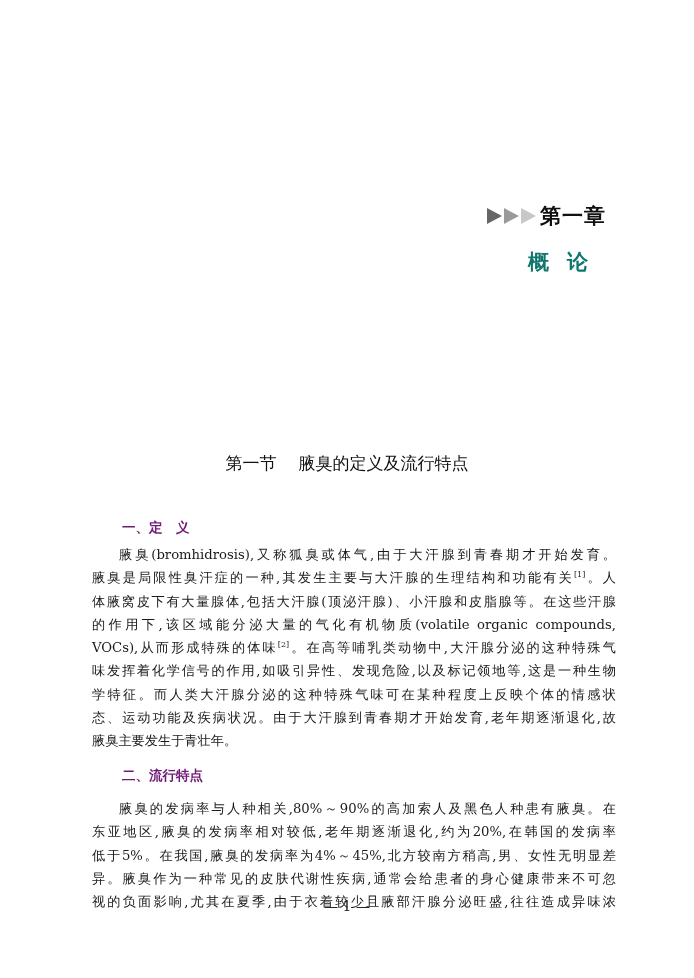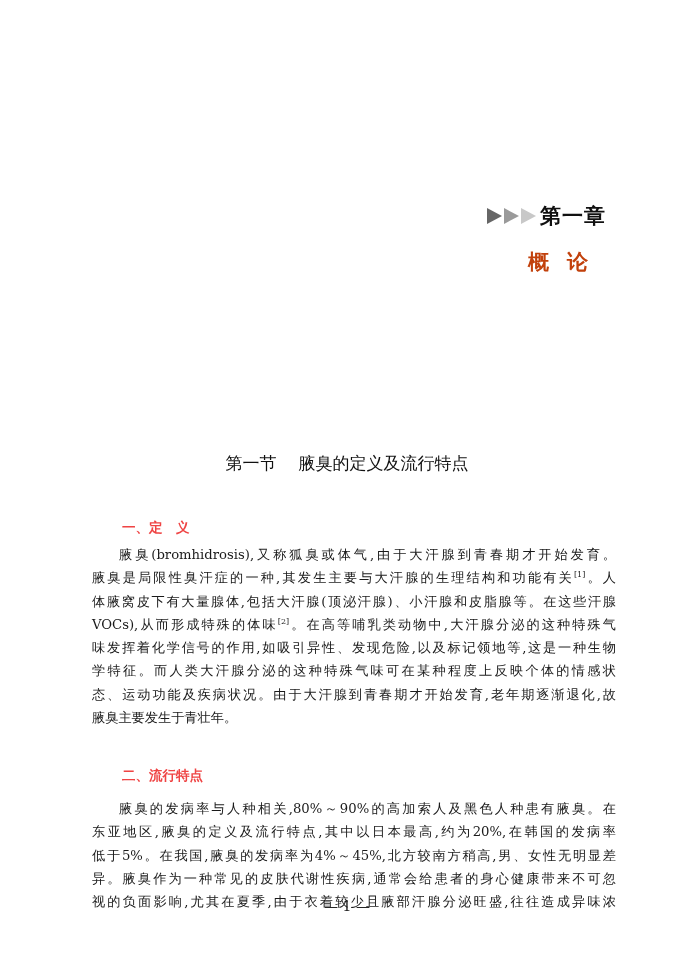--- a/index.html
+++ b/index.html
@@ -2,25 +2,25 @@
 <html><head>
 <meta charset="utf-8">
 <style>
   html, body { margin: 0; padding: 0; background: #ffffff; }
   body { width: 694px; height: 978px; position: relative; overflow: hidden; color: #1a1a1a; font-family: "DejaVu Serif", "Liberation Serif", serif; }
   .chapter { position: absolute; right: 88px; top: 202px; display: flex; align-items: center; }
   .tri { width: 0; height: 0; border-top: 8px solid transparent; border-bottom: 8px solid transparent; border-left: 15px solid #666; margin-right: 2px; }
   .tri.t2 { border-left-color: #9a9a9a; }
   .tri.t3 { border-left-color: #c8c8c8; margin-right: 4px; }
   .chapter-label { font-family: "DejaVu Sans", sans-serif; font-weight: bold; font-size: 21px; letter-spacing: 1px; color: #111; }
-  .chapter-title { position: absolute; right: 88px; top: 248px; font-family: "DejaVu Sans", sans-serif; font-weight: bold; font-size: 21px; color: #c2410c; word-spacing: 0; }
+  .chapter-title { position: absolute; right: 88px; top: 248px; font-family: "DejaVu Sans", sans-serif; font-weight: bold; font-size: 21px; color: #0f766e; word-spacing: 0; }
   .chapter-title span { letter-spacing: 18px; }
   .section-title { position: absolute; left: 0; width: 694px; top: 452px; text-align: center; font-family: "DejaVu Sans", sans-serif; font-size: 17px; color: #111; }
   .section-title .num { margin-right: 22px; }
-  .sub { position: absolute; left: 122px; font-family: "DejaVu Sans", sans-serif; font-weight: bold; font-size: 13.5px; color: #ef4444; }
+  .sub { position: absolute; left: 122px; font-family: "DejaVu Sans", sans-serif; font-weight: bold; font-size: 13.5px; color: #701a75; }
   .para { position: absolute; left: 92px; width: 524px; font-size: 13.2px; line-height: 23.3px; text-align: justify; text-align-last: justify; }
   .para .ln { display: block; text-align: justify; text-align-last: justify; white-space: nowrap; }
   .para .ln.last { text-align-last: left; }
   .para .ln.indent { padding-left: 27px; }
   sup { font-size: 8px; vertical-align: 5px; line-height: 0; }
   .pagenum { position: absolute; left: 0; width: 694px; top: 898px; text-align: center; font-size: 14px; }
 </style>
 </head>
 <body>
 
@@ -35,30 +35,31 @@
 <div class="section-title">
   <span class="num">第一节</span><span>腋臭的定义及流行特点</span>
 </div>
 
 <div class="sub" style="top:519px">一、定　义</div>
 
 <div class="para" style="top:543px">
   <span class="ln indent">腋臭(bromhidrosis),又称狐臭或体气,由于大汗腺到青春期才开始发育。</span>
   <span class="ln"><span>腋臭是局限性臭汗症的一种,其发生主要与大汗腺的生理结构和功能有关</span><sup>[1]</sup><span>。人</span></span>
   <span class="ln">体腋窝皮下有大量腺体,包括大汗腺(顶泌汗腺)、小汗腺和皮脂腺等。在这些汗腺</span>
+  <span class="ln">的作用下,该区域能分泌大量的气化有机物质(volatile organic compounds,</span>
   <span class="ln"><span>VOCs),从而形成特殊的体味</span><sup>[2]</sup><span>。在高等哺乳类动物中,大汗腺分泌的这种特殊气</span></span>
   <span class="ln">味发挥着化学信号的作用,如吸引异性、发现危险,以及标记领地等,这是一种生物</span>
   <span class="ln">学特征。而人类大汗腺分泌的这种特殊气味可在某种程度上反映个体的情感状</span>
   <span class="ln">态、运动功能及疾病状况。由于大汗腺到青春期才开始发育,老年期逐渐退化,故</span>
   <span class="ln last">腋臭主要发生于青壮年。</span>
 </div>
 
 <div class="sub" style="top:767px">二、流行特点</div>
 
 <div class="para" style="top:797px">
   <span class="ln indent">腋臭的发病率与人种相关,80%～90%的高加索人及黑色人种患有腋臭。在</span>
-  <span class="ln">东亚地区,腋臭的定义及流行特点,其中以日本最高,约为20%,在韩国的发病率</span>
+  <span class="ln">东亚地区,腋臭的发病率相对较低,老年期逐渐退化,约为20%,在韩国的发病率</span>
   <span class="ln">低于5%。在我国,腋臭的发病率为4%～45%,北方较南方稍高,男、女性无明显差</span>
   <span class="ln">异。腋臭作为一种常见的皮肤代谢性疾病,通常会给患者的身心健康带来不可忽</span>
   <span class="ln">视的负面影响,尤其在夏季,由于衣着较少且腋部汗腺分泌旺盛,往往造成异味浓</span>
 </div>
 
 <div class="pagenum">— 1 —</div>
 
 </body></html>

